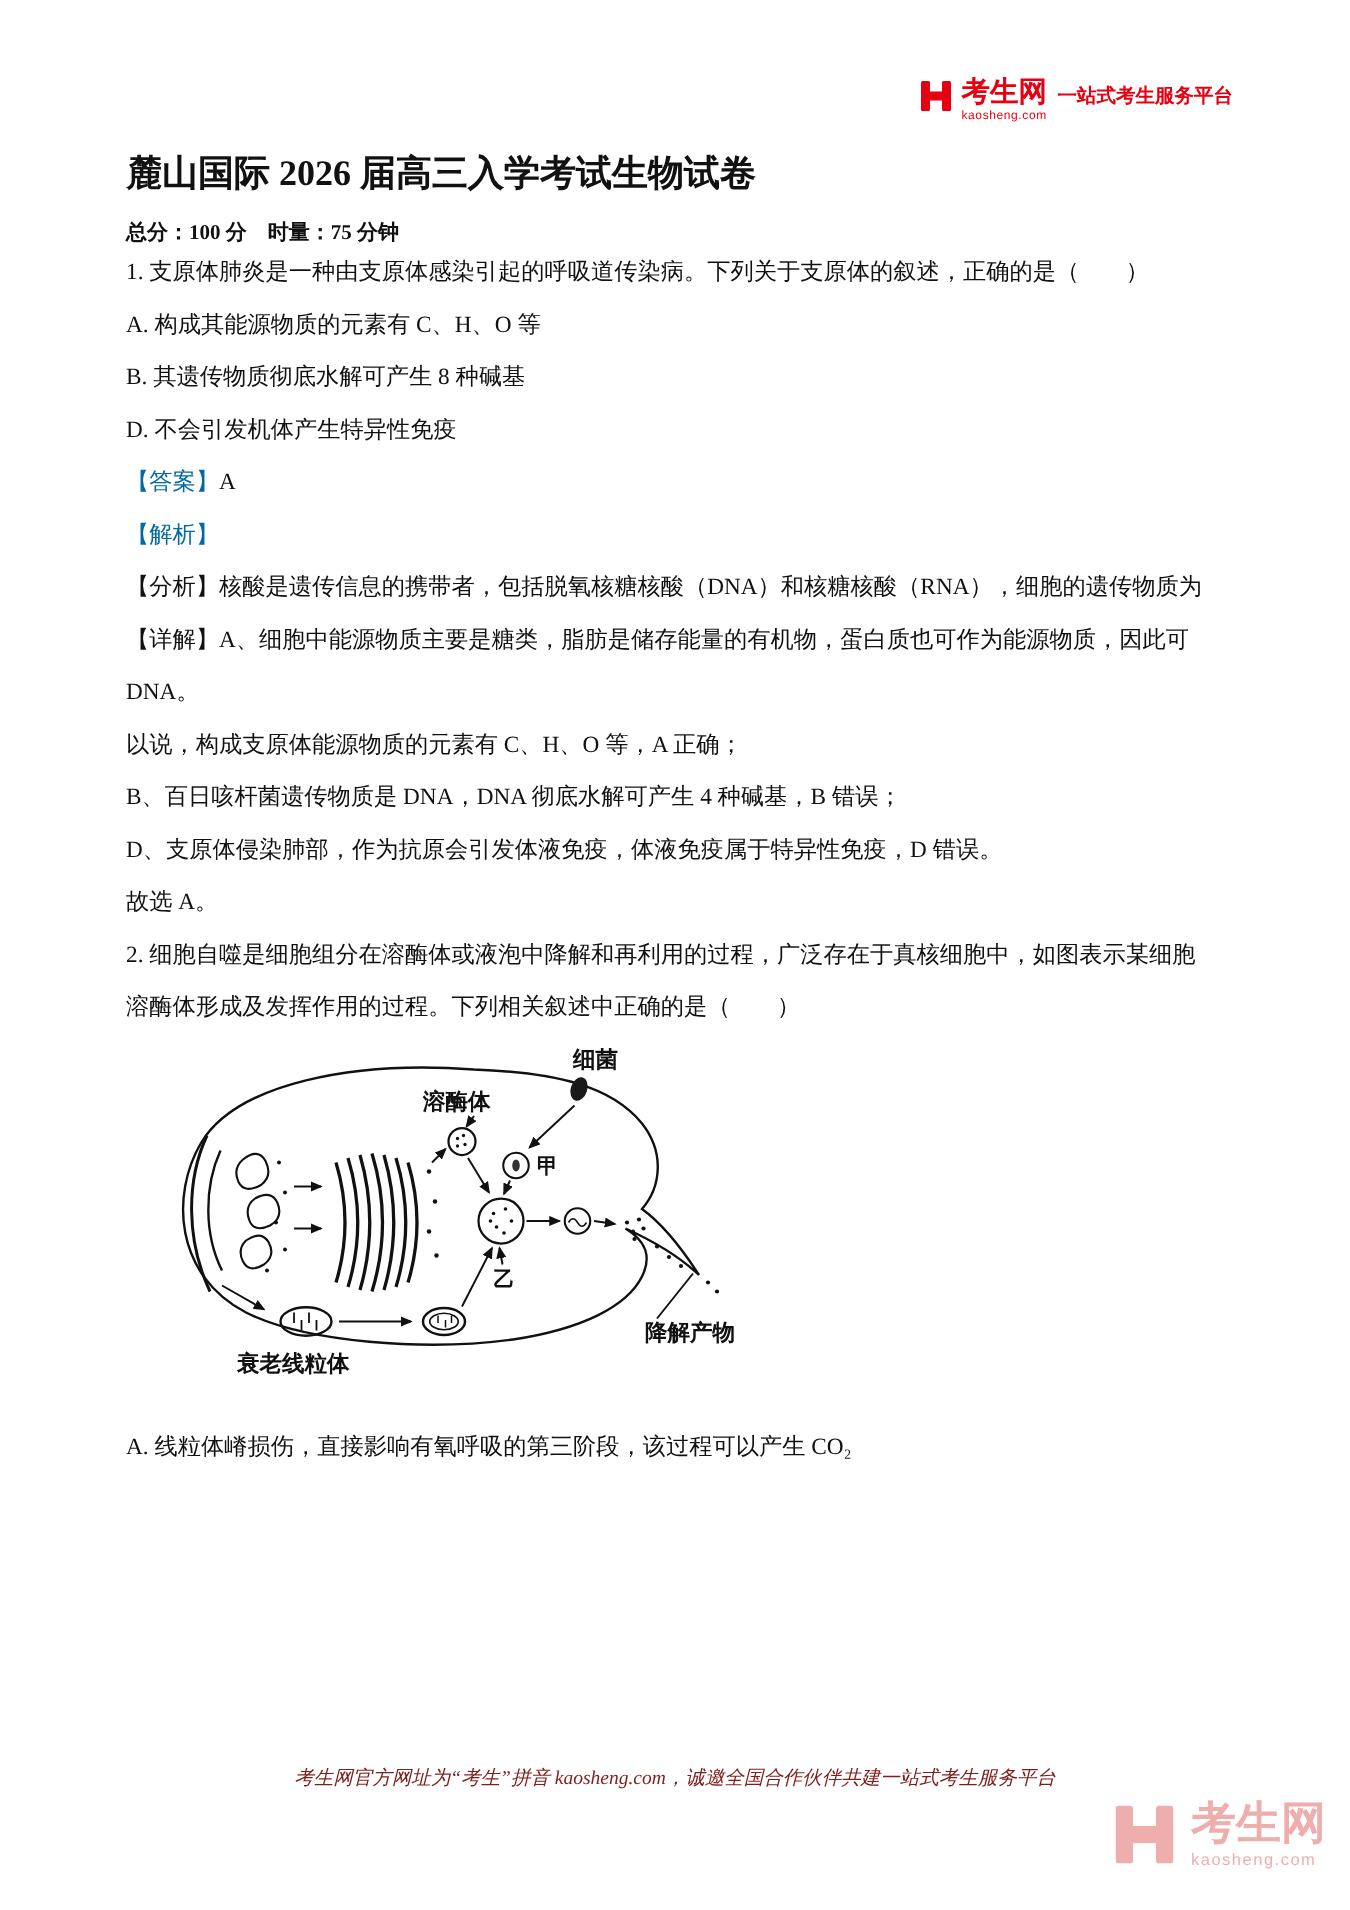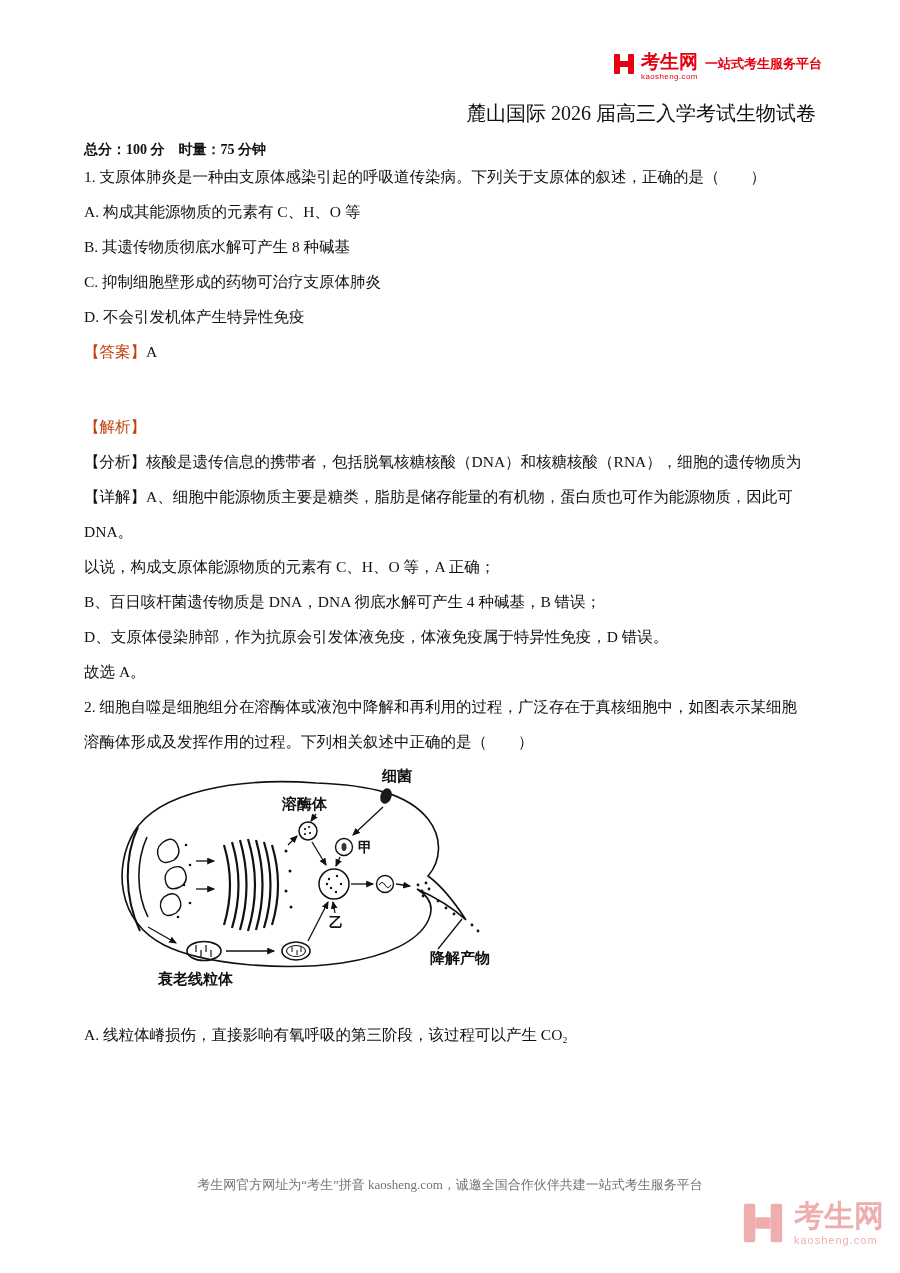--- a/index.html
+++ b/index.html
@@ -10,38 +10,38 @@
   
   .brand{position:absolute;top:52px;right:78px;display:flex;align-items:flex-start;gap:5px;}
   .brand-col{display:flex;flex-direction:column;align-items:flex-start;}
   .brand-name{color:#e60012;font-weight:bold;font-size:19px;line-height:1;
               font-family:"Liberation Sans",sans-serif;}
   .brand-domain{color:#e60012;font-size:8px;line-height:1;margin-top:2px;letter-spacing:.4px;
               font-family:"Liberation Sans",sans-serif;}
   .brand-tagline{color:#e60012;font-size:13px;font-weight:bold;margin-top:3px;margin-left:2px;
               font-family:"Liberation Sans",sans-serif;}
 
-  .title{font-size:20px;font-weight:normal;text-align:right;line-height:1.35;}
+  .title{font-size:24px;font-weight:bold;text-align:left;line-height:1.35;}
   .subtitle{font-size:14px;font-weight:bold;text-align:left;margin-top:14px;}
   .section{margin-top:12px;}
   .sec-line{font-size:16.5px;font-weight:bold;line-height:39px;white-space:nowrap;}
   .line{font-size:15.5px;line-height:35px;white-space:nowrap;}
-  .blue{color:#c2410c;margin-top:40px;}
+  .blue{color:#0369a1;}
 
   .diagram{margin:6px 0 0 2px;display:block;}
   .dlabel{font:bold 15px "Liberation Serif","DejaVu Serif",serif;fill:#111;}
   .dlabel-sm{font:bold 14px "Liberation Serif","DejaVu Serif",serif;fill:#111;}
   .ln{stroke:#111;stroke-width:1.3;fill:none;}
   .org{stroke:#111;fill:none;}
   .dot{fill:#111;stroke:none;}
 
   .q2a{margin-top:4px;}
 
   .footer{position:absolute;left:0;top:1176px;width:100%;text-align:center;
-          font-size:13px;color:#737373;}
+          font-size:13px;color:#7f1d1d;font-style:italic;}
 
   .watermark{position:absolute;right:16px;top:1200px;display:flex;align-items:center;gap:8px;opacity:.8;}
   .wm-col{display:flex;flex-direction:column;align-items:flex-start;}
   .wm-name{color:#eb9a9a;font-weight:bold;font-size:30px;line-height:1;
            font-family:"Liberation Sans",sans-serif;}
   .wm-domain{color:#eb9a9a;font-size:11px;letter-spacing:1px;margin-top:3px;
            font-family:"Liberation Sans",sans-serif;}
 </style>
 </head>
 <body>
@@ -64,21 +64,20 @@
   <div class="content">
 
     <div class="title">麓山国际 2026 届高三入学考试生物试卷</div>
     <div class="subtitle">总分：100 分　时量：75 分钟</div>
 
 
     <div>
       <div class="line">1. 支原体肺炎是一种由支原体感染引起的呼吸道传染病。下列关于支原体的叙述，正确的是（　　）</div>
       <div class="line">A. 构成其能源物质的元素有 C、H、O 等</div>
       <div class="line">B. 其遗传物质彻底水解可产生 8 种碱基</div>
-      <div class="line">C. 抑制细胞壁形成的药物可治疗支原体肺炎</div>
       <div class="line">D. 不会引发机体产生特异性免疫</div>
 
       <div class="line">
         <span class="blue">【答案】</span><span>A</span>
       </div>
       <div class="line blue">【解析】</div>
 
       <div class="line">【分析】核酸是遗传信息的携带者，包括脱氧核糖核酸（DNA）和核糖核酸（RNA），细胞的遗传物质为</div>
       <div class="line">【详解】A、细胞中能源物质主要是糖类，脂肪是储存能量的有机物，蛋白质也可作为能源物质，因此可</div>
 

